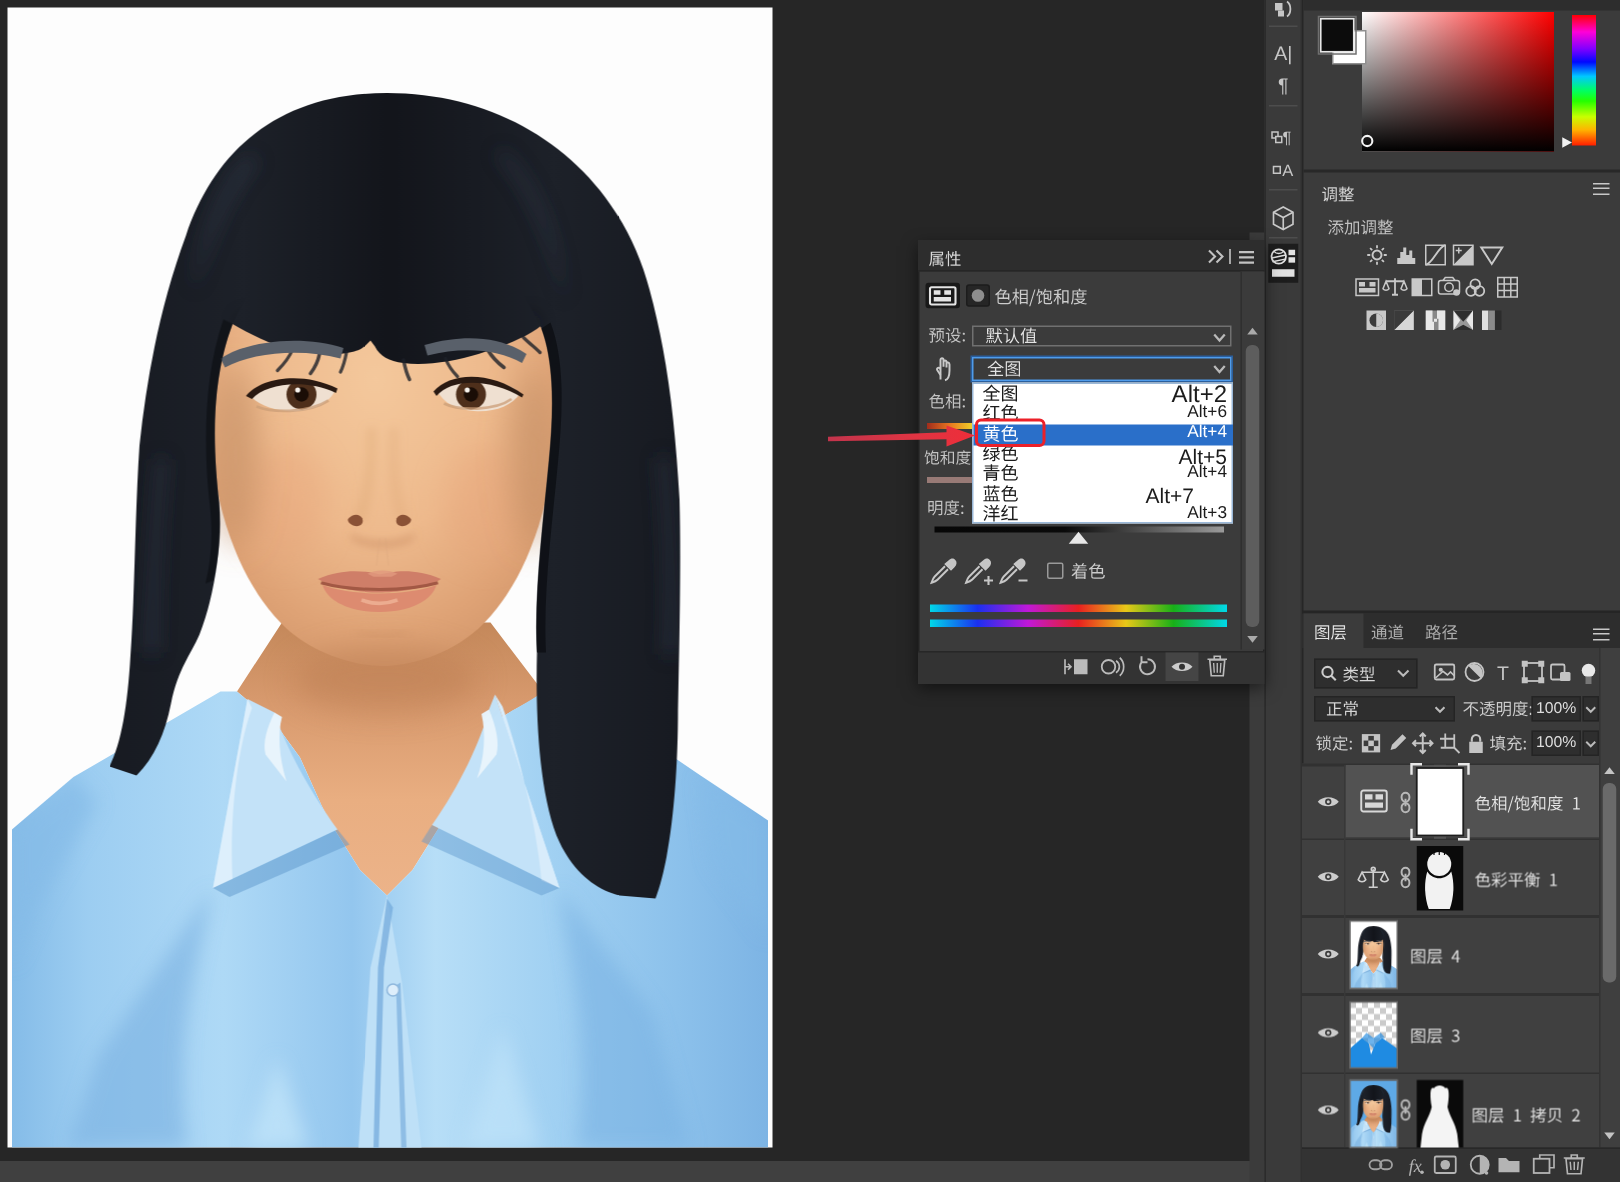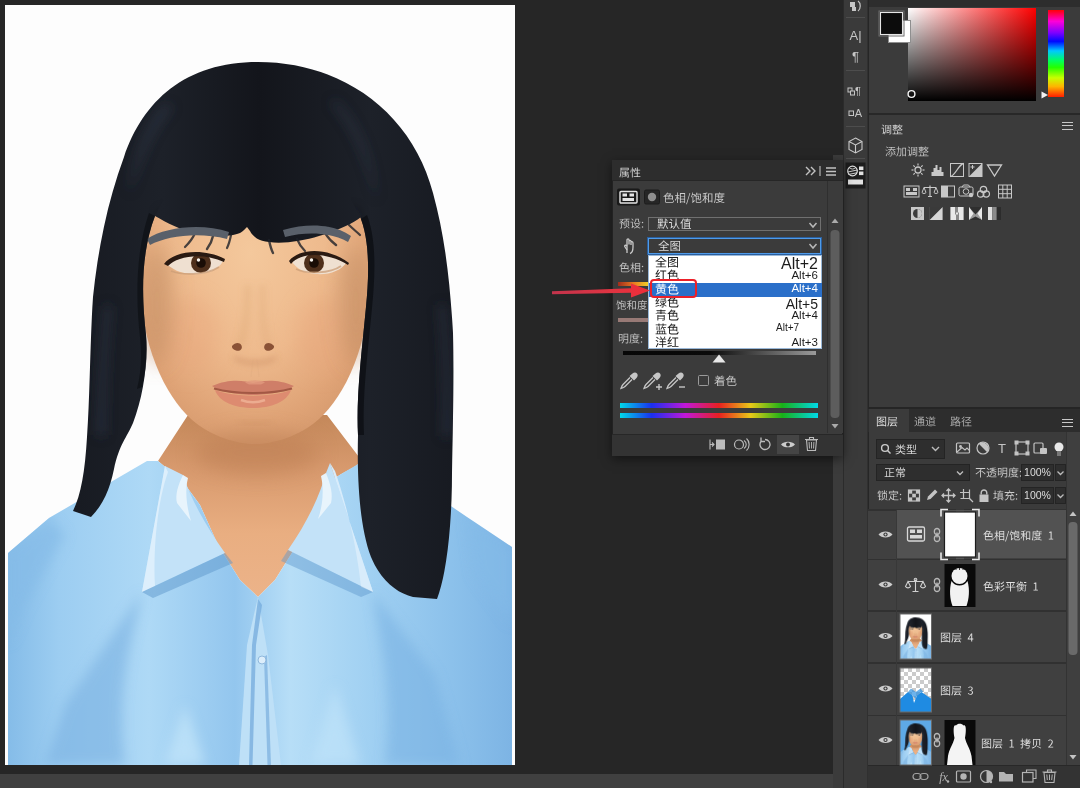--- a/index.html
+++ b/index.html
@@ -732,21 +732,21 @@
     <path transform="translate(0,12.6)" d="M5.0 -4.2C5.6 -3.7 6.2 -3.0 6.5 -2.6L7.1 -3.1C6.8 -3.5 6.2 -4.2 5.6 -4.6ZM0.5 -0.6 0.7 0.2C1.7 -0.1 3.0 -0.5 4.3 -0.9L4.1 -1.7C2.8 -1.3 1.4 -0.9 0.5 -0.6ZM5.3 -9.6V-8.8H9.8L9.7 -7.8H5.5V-7.1H9.7L9.6 -5.9H4.9V-5.1H7.7V-2.8C6.5 -2.1 5.3 -1.3 4.5 -0.8L5.0 -0.1C5.8 -0.6 6.8 -1.3 7.7 -2.0V-0.0C7.7 0.1 7.7 0.1 7.5 0.1C7.4 0.1 6.9 0.2 6.4 0.1C6.5 0.4 6.6 0.7 6.7 0.9C7.4 0.9 7.8 0.9 8.1 0.8C8.4 0.6 8.5 0.4 8.5 -0.0V-2.2C9.2 -1.2 10.1 -0.4 11.1 0.0C11.2 -0.2 11.5 -0.5 11.7 -0.7C10.7 -1.0 9.9 -1.6 9.2 -2.4C9.9 -2.9 10.8 -3.6 11.4 -4.1L10.7 -4.6C10.2 -4.1 9.5 -3.4 8.9 -3.0C8.7 -3.1 8.6 -3.3 8.5 -3.6V-5.1H11.5V-5.9H10.5C10.6 -7.1 10.6 -8.5 10.7 -9.6L10.0 -9.6L9.9 -9.6ZM0.7 -5.1C0.9 -5.2 1.2 -5.2 2.5 -5.4C2.0 -4.6 1.6 -4.0 1.4 -3.8C1.0 -3.4 0.8 -3.1 0.5 -3.0C0.6 -2.8 0.7 -2.4 0.8 -2.2C1.0 -2.3 1.4 -2.4 4.2 -3.0C4.2 -3.2 4.2 -3.5 4.2 -3.8L2.0 -3.4C2.9 -4.5 3.8 -5.8 4.5 -7.1L3.7 -7.5C3.5 -7.1 3.3 -6.6 3.0 -6.2L1.6 -6.1C2.3 -7.1 3.0 -8.4 3.5 -9.7L2.6 -10.1C2.1 -8.6 1.3 -7.1 1.1 -6.7C0.8 -6.3 0.6 -6.0 0.4 -6.0C0.5 -5.7 0.7 -5.3 0.7 -5.1Z M17.7 -5.9V-3.8H14.9V-5.9ZM18.6 -5.9H21.4V-3.8H18.6ZM19.2 -8.2C18.8 -7.7 18.4 -7.2 17.9 -6.8H14.7C15.2 -7.2 15.6 -7.7 16.0 -8.2ZM16.2 -10.1C15.4 -8.5 13.9 -7.0 12.5 -6.1C12.6 -5.9 12.9 -5.5 13.0 -5.3C13.3 -5.5 13.7 -5.8 14.0 -6.1V-1.0C14.0 0.4 14.6 0.8 16.5 0.8C17.0 0.8 20.7 0.8 21.2 0.8C23.0 0.8 23.3 0.2 23.6 -1.7C23.3 -1.7 22.9 -1.8 22.7 -2.0C22.5 -0.4 22.4 -0.1 21.2 -0.1C20.4 -0.1 17.1 -0.1 16.5 -0.1C15.2 -0.1 14.9 -0.2 14.9 -1.0V-3.0H21.4V-2.4H22.3V-6.8H19.0C19.6 -7.3 20.1 -8.0 20.5 -8.7L20.0 -9.1L19.8 -9.0H16.6C16.8 -9.3 16.9 -9.6 17.1 -9.8Z" fill="#1c1c1c"></path>
   </svg>
 <div class="abs" style="left:770px;top:295.5px;width:48px;height:13px;color:#1c1c1c;font-size:14px;text-align:right;font-family:'Liberation Sans'">Alt+5</div>
 <svg class="abs" style="left:655px;top:307.3px" width="27" height="17">
     <path transform="translate(0,12.6)" d="M8.8 -4.0V-3.2H3.3V-4.0ZM2.4 -4.7V1.0H3.3V-1.0H8.8V-0.0C8.8 0.1 8.7 0.2 8.5 0.2C8.3 0.2 7.6 0.2 6.9 0.2C7.0 0.4 7.1 0.7 7.2 0.9C8.2 0.9 8.8 0.9 9.2 0.8C9.6 0.7 9.7 0.5 9.7 -0.0V-4.7ZM3.3 -2.5H8.8V-1.7H3.3ZM5.5 -10.1V-9.3H1.5V-8.6H5.5V-7.8H1.9V-7.1H5.5V-6.2H0.7V-5.5H11.3V-6.2H6.4V-7.1H10.1V-7.8H6.4V-8.6H10.6V-9.3H6.4V-10.1Z M17.7 -5.9V-3.8H14.9V-5.9ZM18.6 -5.9H21.4V-3.8H18.6ZM19.2 -8.2C18.8 -7.7 18.4 -7.2 17.9 -6.8H14.7C15.2 -7.2 15.6 -7.7 16.0 -8.2ZM16.2 -10.1C15.4 -8.5 13.9 -7.0 12.5 -6.1C12.6 -5.9 12.9 -5.5 13.0 -5.3C13.3 -5.5 13.7 -5.8 14.0 -6.1V-1.0C14.0 0.4 14.6 0.8 16.5 0.8C17.0 0.8 20.7 0.8 21.2 0.8C23.0 0.8 23.3 0.2 23.6 -1.7C23.3 -1.7 22.9 -1.8 22.7 -2.0C22.5 -0.4 22.4 -0.1 21.2 -0.1C20.4 -0.1 17.1 -0.1 16.5 -0.1C15.2 -0.1 14.9 -0.2 14.9 -1.0V-3.0H21.4V-2.4H22.3V-6.8H19.0C19.6 -7.3 20.1 -8.0 20.5 -8.7L20.0 -9.1L19.8 -9.0H16.6C16.8 -9.3 16.9 -9.6 17.1 -9.8Z" fill="#1c1c1c"></path>
   </svg>
 <div class="abs" style="left:770px;top:308.9px;width:48px;height:13px;color:#1c1c1c;font-size:11.5px;text-align:right;font-family:'Liberation Sans'">Alt+4</div>
 <svg class="abs" style="left:655px;top:320.7px" width="27" height="17">
     <path transform="translate(0,12.6)" d="M7.8 -5.2C8.4 -4.6 8.9 -3.7 9.2 -3.1L9.9 -3.5C9.7 -4.1 9.1 -5.0 8.5 -5.6ZM3.8 -7.4V-3.3H4.7V-7.4ZM1.6 -7.0V-3.6H2.4V-7.0ZM7.6 -10.1V-9.2H4.4V-10.1H3.5V-9.2H0.7V-8.4H3.5V-7.7H4.4V-8.4H7.6V-7.7H8.5V-8.4H11.4V-9.2H8.5V-10.1ZM7.0 -7.6C6.7 -6.4 6.1 -5.1 5.4 -4.3C5.6 -4.2 6.0 -3.9 6.1 -3.8C6.5 -4.3 6.9 -5.0 7.2 -5.8H10.9V-6.6H7.5C7.6 -6.9 7.7 -7.2 7.8 -7.5ZM1.9 -2.8V-0.1H0.6V0.6H11.5V-0.1H10.2V-2.8ZM2.7 -0.1V-2.1H4.4V-0.1ZM5.2 -0.1V-2.1H6.9V-0.1ZM7.6 -0.1V-2.1H9.3V-0.1Z M17.7 -5.9V-3.8H14.9V-5.9ZM18.6 -5.9H21.4V-3.8H18.6ZM19.2 -8.2C18.8 -7.7 18.4 -7.2 17.9 -6.8H14.7C15.2 -7.2 15.6 -7.7 16.0 -8.2ZM16.2 -10.1C15.4 -8.5 13.9 -7.0 12.5 -6.1C12.6 -5.9 12.9 -5.5 13.0 -5.3C13.3 -5.5 13.7 -5.8 14.0 -6.1V-1.0C14.0 0.4 14.6 0.8 16.5 0.8C17.0 0.8 20.7 0.8 21.2 0.8C23.0 0.8 23.3 0.2 23.6 -1.7C23.3 -1.7 22.9 -1.8 22.7 -2.0C22.5 -0.4 22.4 -0.1 21.2 -0.1C20.4 -0.1 17.1 -0.1 16.5 -0.1C15.2 -0.1 14.9 -0.2 14.9 -1.0V-3.0H21.4V-2.4H22.3V-6.8H19.0C19.6 -7.3 20.1 -8.0 20.5 -8.7L20.0 -9.1L19.8 -9.0H16.6C16.8 -9.3 16.9 -9.6 17.1 -9.8Z" fill="#1c1c1c"></path>
   </svg>
-<div class="abs" style="left:776px;top:322.3px;width:48px;height:13px;color:#1c1c1c;font-size:10px;font-family:'Liberation Sans'">Alt+7</div>
+<div class="abs" style="left:748px;top:322.3px;width:48px;height:13px;color:#1c1c1c;font-size:14px;text-align:right;font-family:'Liberation Sans'">Alt+7</div>
 <svg class="abs" style="left:655px;top:334.1px" width="27" height="17">
     <path transform="translate(0,12.6)" d="M1.1 -9.2C1.8 -8.8 2.8 -8.1 3.2 -7.7L3.8 -8.4C3.3 -8.8 2.4 -9.4 1.6 -9.8ZM0.5 -6.0C1.3 -5.6 2.3 -5.0 2.8 -4.6L3.3 -5.3C2.8 -5.7 1.8 -6.3 1.0 -6.6ZM0.8 0.1 1.6 0.7C2.2 -0.5 2.9 -1.9 3.5 -3.2L2.8 -3.8C2.2 -2.4 1.3 -0.8 0.8 0.1ZM9.5 -10.1C9.3 -9.4 8.8 -8.5 8.4 -7.8H6.3L6.9 -8.1C6.7 -8.7 6.3 -9.5 5.8 -10.1L5.0 -9.8C5.4 -9.2 5.9 -8.4 6.1 -7.8H4.2V-7.0H7.2V-5.3H4.6V-4.4H7.2V-2.7H3.8V-1.8H7.2V1.0H8.1V-1.8H11.5V-2.7H8.1V-4.4H10.8V-5.3H8.1V-7.0H11.2V-7.8H9.3C9.7 -8.4 10.1 -9.2 10.4 -9.8Z M12.5 -0.6 12.6 0.3C13.8 0.0 15.3 -0.3 16.8 -0.6L16.7 -1.5C15.1 -1.2 13.5 -0.8 12.5 -0.6ZM12.7 -5.1C12.9 -5.2 13.2 -5.2 14.8 -5.4C14.2 -4.7 13.7 -4.1 13.5 -3.9C13.1 -3.4 12.8 -3.1 12.5 -3.1C12.6 -2.8 12.7 -2.4 12.8 -2.2C13.1 -2.4 13.5 -2.4 16.8 -3.0C16.8 -3.2 16.8 -3.5 16.8 -3.8L14.1 -3.4C15.1 -4.4 16.1 -5.7 17.0 -7.1L16.2 -7.6C15.9 -7.1 15.6 -6.7 15.4 -6.3L13.7 -6.1C14.5 -7.2 15.3 -8.4 15.9 -9.7L15.0 -10.1C14.4 -8.6 13.4 -7.1 13.1 -6.7C12.9 -6.3 12.6 -6.0 12.4 -6.0C12.5 -5.7 12.7 -5.3 12.7 -5.1ZM16.9 -0.7V0.2H23.5V-0.7H20.7V-8.1H23.2V-9.0H17.1V-8.1H19.7V-0.7Z" fill="#1c1c1c"></path>
   </svg>
 <div class="abs" style="left:770px;top:335.7px;width:48px;height:13px;color:#1c1c1c;font-size:11.5px;text-align:right;font-family:'Liberation Sans'">Alt+3</div>
 <div class="abs" style="left:649.5px;top:278.5px;width:47px;height:19px;border:2.6px solid #ec2029;border-radius:4px"></div>
 <svg class="abs" style="left:710px;top:353px" width="18" height="12">
     <path d="M9,1.5 L15.5,9.5 L2.5,9.5 Z" fill="#e8e8e8"></path>
   </svg>
 <svg class="abs" style="left:619px;top:371px" width="22" height="20" fill="none" stroke="#c6c6c6" stroke-width="1.3">
 <path d="M13.5,2.5 C15,1 17,1 18,2.5 C19,3.5 19,5.5 17.5,7 L15,9.5 L10.5,5 Z" fill="#c6c6c6" stroke="none"></path>

